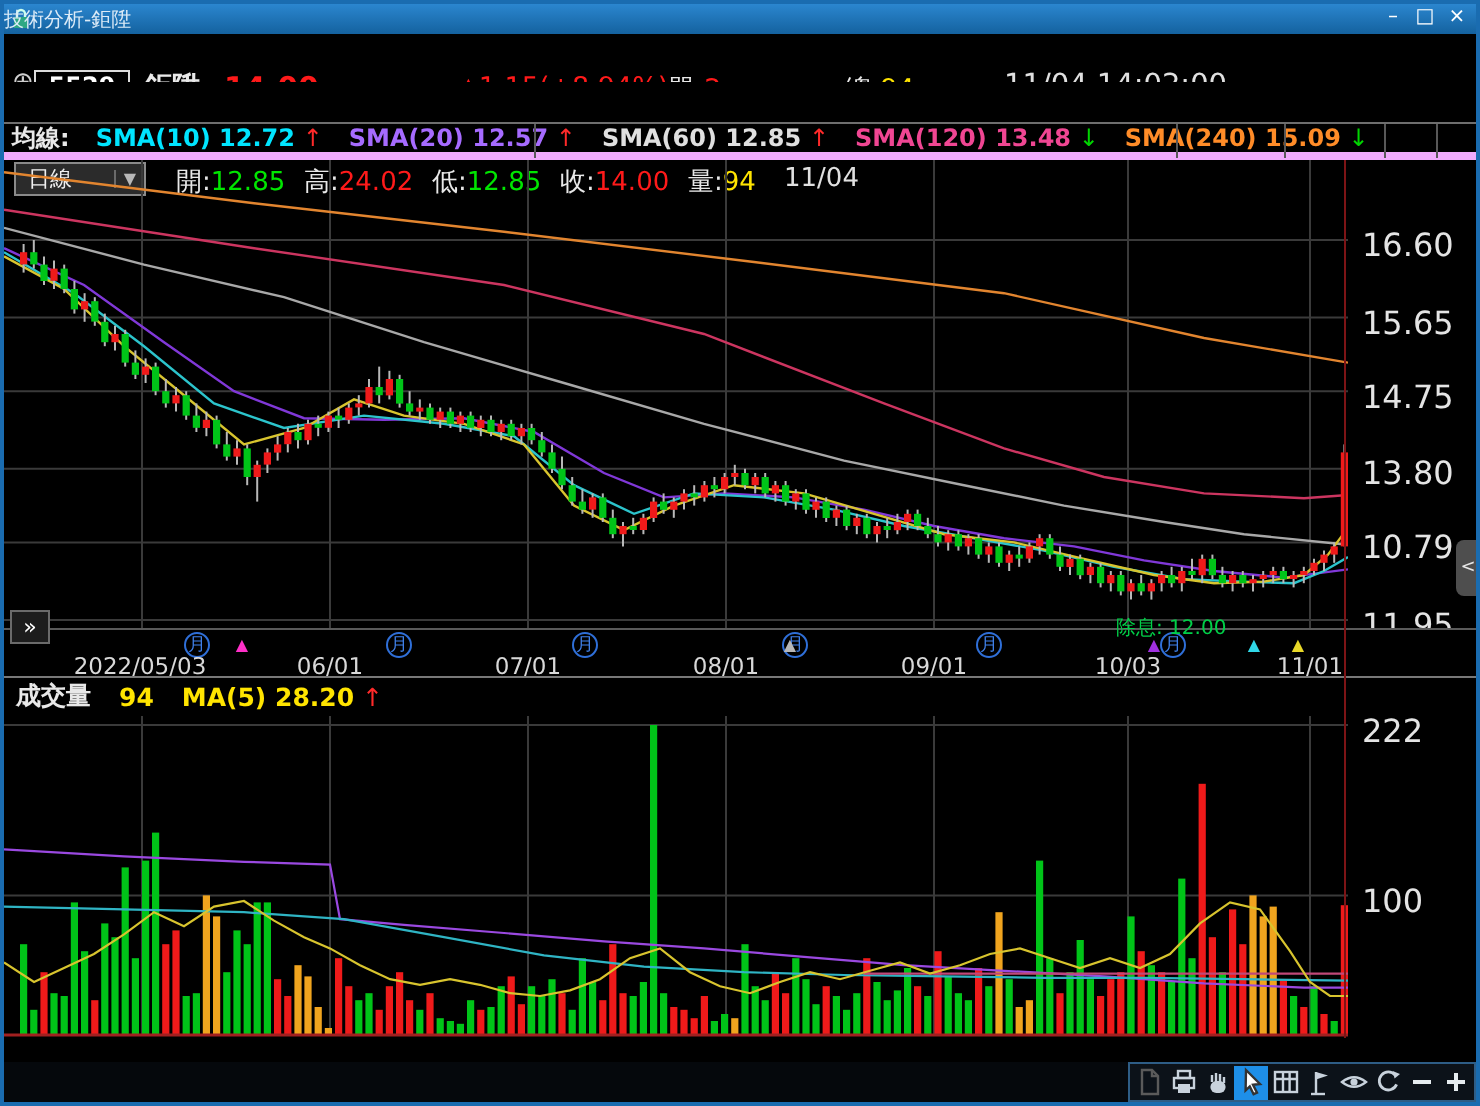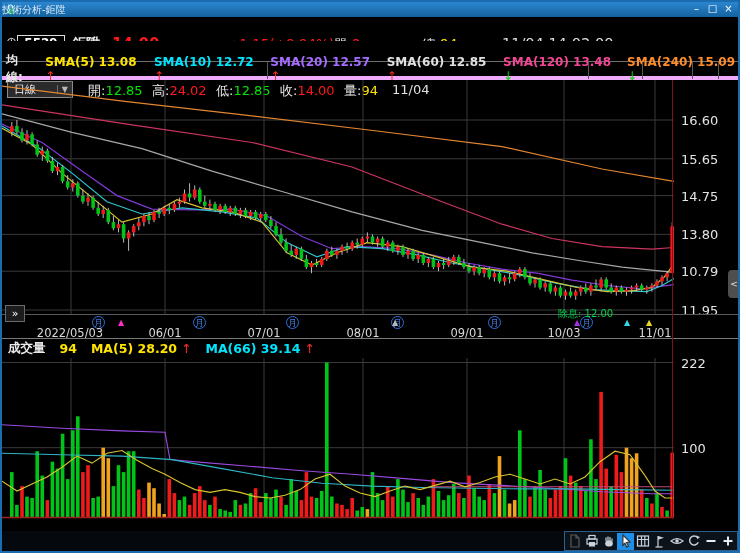--- a/index.html
+++ b/index.html
@@ -23,21 +23,21 @@
     border-top:1px solid #6e6e6e;border-bottom:4px solid #f0abfc;
     display:flex;align-items:center;gap:13px;padding-left:4px;font-size:12px;}
   .vdiv{top:60px;width:1px;height:17px;background:#585858;}
   #volheader{left:0;top:336px;width:736px;height:20px;background:#000;
     border-top:1px solid #787878;display:flex;align-items:center;gap:14px;
     padding-left:6px;font-size:12.5px;}
   
   #mainchart{left:0;top:78px;}
   #volchart{left:0;top:356px;}
   #rightline{left:670px;top:78px;width:1px;height:439px;background:#7d1416;}
-  .pricelabel{left:679px;color:#e4e4e4;font-size:13px;}
+  .pricelabel{left:679px;color:#e4e4e4;font-size:16px;}
   
   #axisstrip{left:0;top:312px;width:736px;height:24px;border-top:1px solid #5a5a5a;background:#000;}
   .monthicon{top:1px;width:13px;height:13px;border:1px solid #2f6fd8;border-radius:50%;
     color:#3f7fe8;font-size:9px;line-height:12px;text-align:center;}
   .tick{top:11px;transform:translateX(-50%);color:#d8d8d8;font-size:11.5px;white-space:nowrap;}
   .marker{top:3px;font-size:8px;transform:translateX(-50%);}
   #exdiv{top:-7px;font-size:10px;}
   
   .lbl{color:#e8e8e8;} .red{color:#ff1a1a;} .grn{color:#00e600;}
   .yel{color:#ffe400;} .wht{color:#e0e0e0;}
@@ -96,21 +96,20 @@
     <span class="abs" style="left:86px;top:41px;font-size:13px"><span class="lbl">開:</span><span class="grn">12.85</span></span>
     <span class="abs" style="left:150px;top:41px;font-size:13px"><span class="lbl">高:</span><span class="red">24.02</span></span>
     <span class="abs" style="left:214px;top:41px;font-size:13px"><span class="lbl">低:</span><span class="grn">12.85</span></span>
     <span class="abs" style="left:278px;top:41px;font-size:13px"><span class="lbl">收:</span><span class="red">14.00</span></span>
     <span class="abs" style="left:342px;top:41px;font-size:13px"><span class="lbl">量:</span><span class="yel">94</span></span>
     <span class="abs wht" style="left:390px;top:41px;font-size:13px">11/04</span>
   </div>
 
   <div id="smarow" class="abs">
       <span style="color: rgb(232, 232, 232); font-weight: bold;">均線:</span>
-      <span><span style="color: rgb(255, 228, 0); font-weight: bold;">SMA(5) 13.08</span><span class="arrowup"> ↑</span></span>
       <span><span style="color: rgb(0, 229, 255); font-weight: bold;">SMA(10) 12.72</span><span class="arrowup"> ↑</span></span>
       <span><span style="color: rgb(166, 107, 255); font-weight: bold;">SMA(20) 12.57</span><span class="arrowup"> ↑</span></span>
       <span><span style="color: rgb(224, 224, 224); font-weight: bold;">SMA(60) 12.85</span><span class="arrowup"> ↑</span></span>
       <span><span style="color: rgb(240, 70, 147); font-weight: bold;">SMA(120) 13.48</span><span class="arrowdn"> ↓</span></span>
       <span><span style="color: rgb(255, 140, 40); font-weight: bold;">SMA(240) 15.09</span><span class="arrowdn"> ↓</span></span>
     </div>
   <div class="vdiv abs" style="left:265px"></div>
   <div class="vdiv abs" style="left:586px"></div>
   <div class="vdiv abs" style="left:640px"></div>
   <div class="vdiv abs" style="left:690px"></div>
@@ -428,21 +427,20 @@
       <div class="marker abs" style="left: 625px; color: rgb(48, 216, 232);">▲</div>
       <div class="marker abs" style="left: 647px; color: rgb(232, 216, 40);">▲</div>
       <div class="abs" id="exdiv" style="left: 556px; color: rgb(0, 208, 72); top: -8px; position: absolute;">除息: 12.00</div>
     </div>
   <div id="expandbtn" class="abs">»</div>
 
   <div id="volheader" class="abs">
       <span style="color: rgb(232, 232, 232); font-weight: bold;">成交量</span>
       <span style="color: rgb(255, 228, 0); font-weight: bold;">94</span>
       <span><span style="color: rgb(255, 228, 0); font-weight: bold;">MA(5) 28.20</span><span class="arrowup"> ↑</span></span>
-      <span><span style="color: rgb(0, 229, 255); font-weight: bold;">MA(66) 39.14</span><span class="arrowup"> ↑</span></span>
     </div>
 
   <svg id="volchart" class="abs" width="672" height="161">
       <line x1="69" y1="0" x2="69" y2="160" stroke="#3a3a3a" stroke-width="1"></line>
       <line x1="163" y1="0" x2="163" y2="160" stroke="#3a3a3a" stroke-width="1"></line>
       <line x1="262" y1="0" x2="262" y2="160" stroke="#3a3a3a" stroke-width="1"></line>
       <line x1="361" y1="0" x2="361" y2="160" stroke="#3a3a3a" stroke-width="1"></line>
       <line x1="465" y1="0" x2="465" y2="160" stroke="#3a3a3a" stroke-width="1"></line>
       <line x1="562" y1="0" x2="562" y2="160" stroke="#3a3a3a" stroke-width="1"></line>
       <line x1="653" y1="0" x2="653" y2="160" stroke="#3a3a3a" stroke-width="1"></line>

